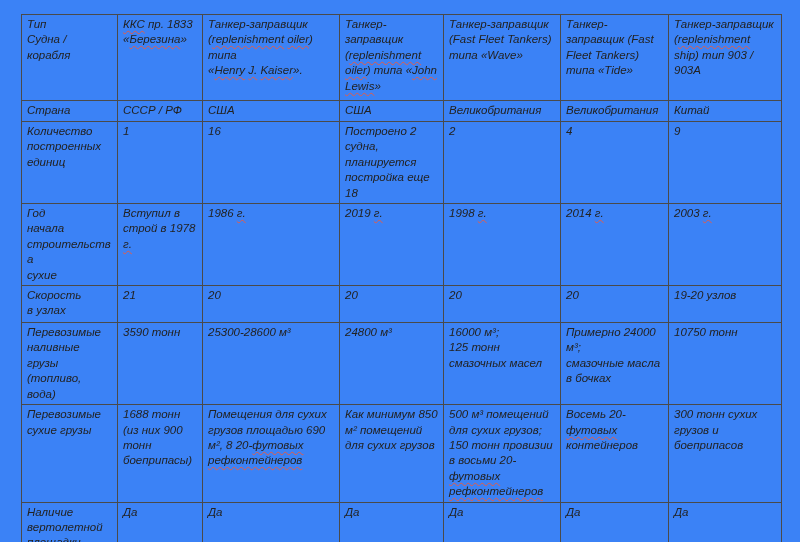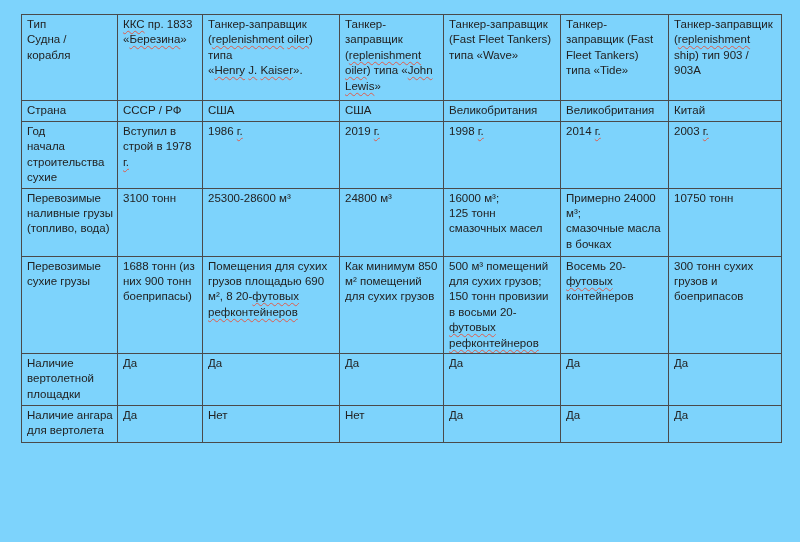--- a/index.html
+++ b/index.html
@@ -3,21 +3,21 @@
 <meta charset="utf-8">
 <style>
   html,body{margin:0;padding:0;}
   body{
     width:800px;height:542px;
     background:#fdfdfd;
     font-family:"Liberation Sans","DejaVu Sans",sans-serif;
     color:#222;
     overflow:hidden;
   }
-  .page{position:absolute;left:0;top:0;width:800px;height:542px;background:#7dd3fc;}
+  .page{position:absolute;left:0;top:0;width:800px;height:542px;background:#3b82f6;font-style:italic;}
   table.cmp{
     position:absolute;left:21px;top:14px;
     width:760px;
     border-collapse:collapse;
     table-layout:fixed;
   }
   table.cmp td{
     border:1px solid #4a4a4a;
     vertical-align:top;
     padding:2px 4px 2px 5px;
@@ -76,37 +76,58 @@
       </tr>
       <tr class="r1">
         <td class="cell">Страна</td>
         <td class="cell">СССР / РФ</td>
         <td class="cell">США</td>
         <td class="cell">США</td>
         <td class="cell">Великобритания</td>
         <td class="cell">Великобритания</td>
         <td class="cell">Китай</td>
       </tr>
+      <tr class="r2">
+        <td class="cell">Количество
+построенных
+единиц</td>
+        <td class="cell">1</td>
+        <td class="cell">16</td>
+        <td class="cell">Построено 2 судна, планируется постройка еще 18</td>
+        <td class="cell">2</td>
+        <td class="cell">4</td>
+        <td class="cell">9</td>
+      </tr>
       <tr class="r3">
         <td class="cell">Год
 начала
 строительства
 сухие</td>
         <td class="cell">Вступил в строй в 1978 <span class="sp">г.</span></td>
         <td class="cell">1986 <span class="sp">г.</span></td>
         <td class="cell">2019 <span class="sp">г.</span></td>
         <td class="cell">1998 <span class="sp">г.</span></td>
         <td class="cell">2014 <span class="sp">г.</span></td>
         <td class="cell">2003 <span class="sp">г.</span></td>
       </tr>
+      <tr class="r4">
+        <td class="cell">Скорость
+в узлах</td>
+        <td class="cell">21</td>
+        <td class="cell">20</td>
+        <td class="cell">20</td>
+        <td class="cell">20</td>
+        <td class="cell">20</td>
+        <td class="cell">19-20 узлов</td>
+      </tr>
       <tr class="r5">
         <td class="cell">Перевозимые
 наливные грузы
 (топливо, вода)</td>
-        <td class="cell">3100 тонн</td>
+        <td class="cell">3590 тонн</td>
         <td class="cell">25300-28600 м³</td>
         <td class="cell">24800 м³</td>
         <td class="cell">16000 м³;
 125 тонн смазочных масел</td>
         <td class="cell">Примерно 24000 м³;
 смазочные масла в бочках</td>
         <td class="cell">10750 тонн</td>
       </tr>
       <tr class="r6">
         <td class="cell">Перевозимые

